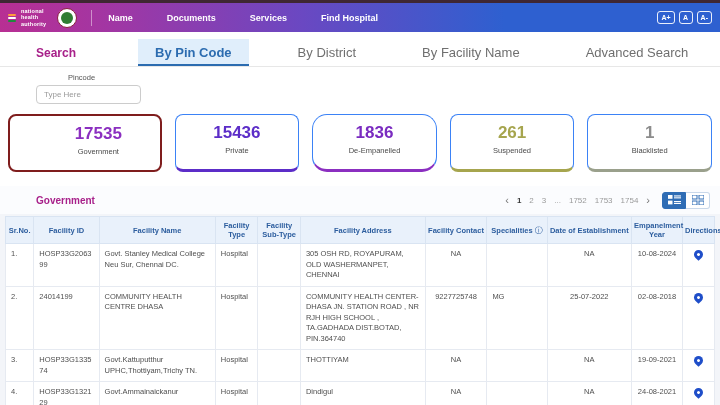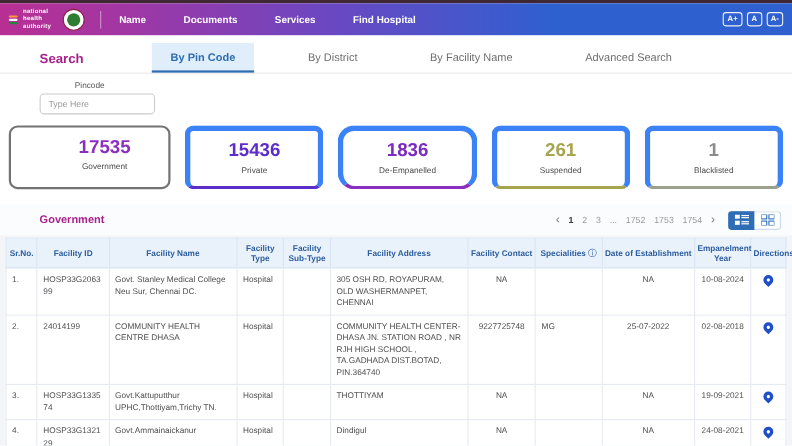--- a/index.html
+++ b/index.html
@@ -21,35 +21,35 @@
   .nav-divider { width:1px; height:16px; background:rgba(255,255,255,.45); margin:0 16px 0 14px; }
   .nav-links { display:flex; gap:34px; }
   .nav-links span { color:#fff; font-size:9px; font-weight:bold; cursor:pointer; }
   .font-btns { margin-left:auto; display:flex; gap:4px; }
   .font-btns span { color:#fff; font-size:7px; font-weight:bold; border:1px solid rgba(255,255,255,.9);
     border-radius:3px; padding:2px 3px; min-width:14px; text-align:center; cursor:pointer; }
   
   .search-row { display:flex; align-items:stretch; height:28px; margin-top:7px;
     border-bottom:1px solid #e7e7e7; padding-left:36px; background:#fff;gap:32px; }
   .search-title { color:#a8218a; font-size:12px; font-weight:bold; line-height:28px; margin-right:30px; }
-  .tab { font-size:10px; color:#6f6f6f; line-height:27px; padding:0 17px; cursor:pointer; }
+  .tab { font-size:13px; color:#6f6f6f; line-height:27px; padding:0 17px; cursor:pointer; }
   .tab.active { color:#2c6cb0; font-weight:bold; background:#e0eefb; border-bottom:2px solid #2c6cb0; }
   
   .pincode-block { padding:6px 0 0 36px; }
   .pincode-label { font-size:7.5px; color:#555;margin-left:32px; }
   .pincode-input { margin-top:3px; width:105px; height:19px; border:1px solid #ccc; border-radius:4px;
     font-size:8px; padding:0 7px; color:#333; font-family:"Liberation Sans",sans-serif; }
   .pincode-input::placeholder { color:#9a9a9a; }
   
   .cards-row { display:flex; gap:13px; padding:0 8px; margin-top:10px; }
-  .card { flex:1; height:58px; background:#fff; border:5px solid #3b82f6; border-radius:8px;
+  .card { flex:1; height:58px; background:#fff; border:1px solid #3b82f6; border-radius:8px;
     text-align:center; padding-top:8px; cursor:pointer; }
   .card .num { font-size:17px; font-weight:bold; }
   .card .lbl { font-size:7.5px; color:#4a4a4a; margin-top:3px; }
-  .card.sel { border:2px solid #737373;padding-left:27px; }
+  .card.sel { border:2px solid #7f1d1d;padding-left:27px; }
   .card.b-purple { border-bottom:3px solid #5c2dc8; }
   .card.b-red    { border-bottom:3px solid #d0384f; }
   .card.b-purple2{ border-bottom:3px solid #8b2fc0;border-radius:15px; }
   .card.b-olive  { border-bottom:3px solid #a6a54e; }
   .card.b-gray   { border-bottom:3px solid #9aa08c; }
   .n-purple{color:#8b2fc0}.n-violet{color:#5c2dc8}.n-red{color:#d0384f}
   .n-purple2{color:#7a2bc0}.n-olive{color:#a6a54e}.n-gray{color:#8c8c8c}
   
   .section-bar { margin-top:14px; height:28px; background:#fbfcfe; display:flex; align-items:center;
     padding:0 10px 0 36px; }

